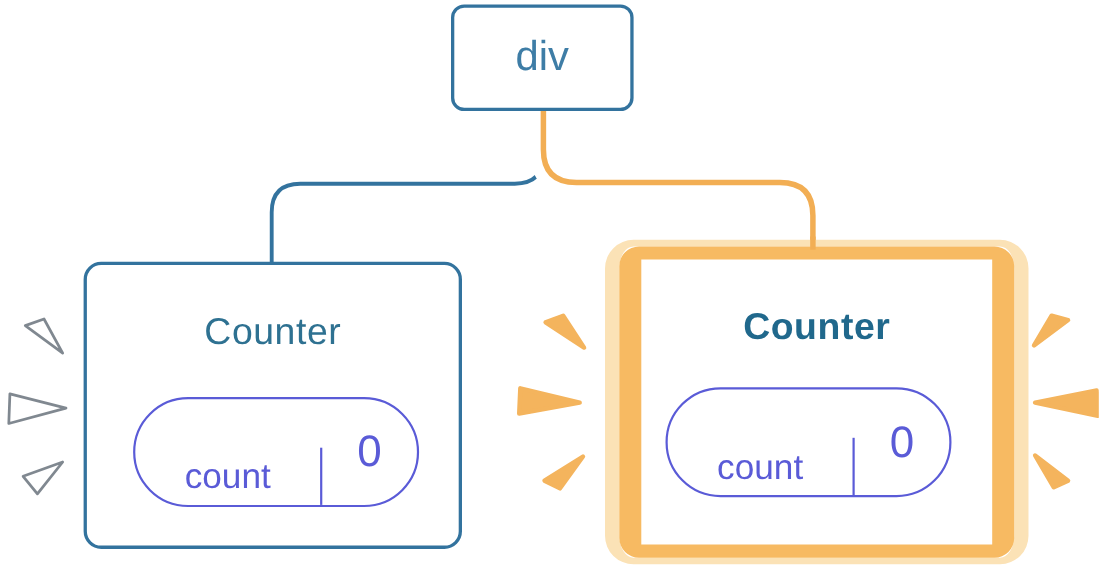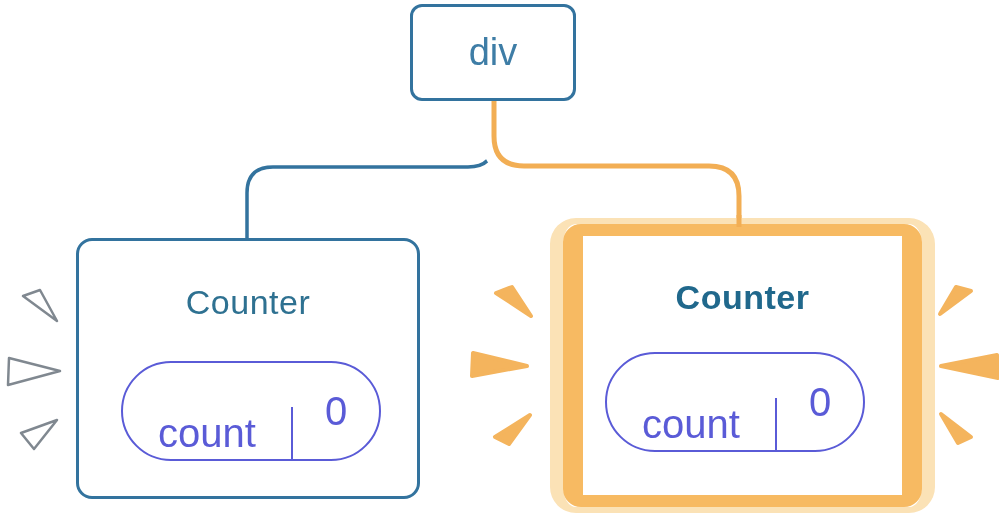--- a/index.html
+++ b/index.html
@@ -46,21 +46,21 @@
   .pill{
     position:absolute;width:260px;height:100px;box-sizing:border-box;
     border:2.5px solid var(--indigo,#5A5BD7);border-radius:52px;
     display:flex;color:var(--indigo,#5A5BD7);background:#fff;
   }
   .card-left .pill{left:42px;top:120px;}
   .card-right-inner .pill{left:22px;top:116px;}
   .pill-label{
     width:170px;box-sizing:border-box;
     border-right:2.5px solid var(--indigo,#5A5BD7);
-    display:flex;align-items:center;justify-content:center;font-size:40px;margin-top:44px;
+    display:flex;align-items:center;justify-content:center;font-size:32px;margin-top:44px;
   }
   .pill-value{flex:1;display:flex;align-items:center;justify-content:center;font-size:40px;}
 </style>
 </head>
 <body>
 
 <div class="canvas">
 
   <svg class="layer" width="999" height="515" viewBox="0 0 999 515">
 

